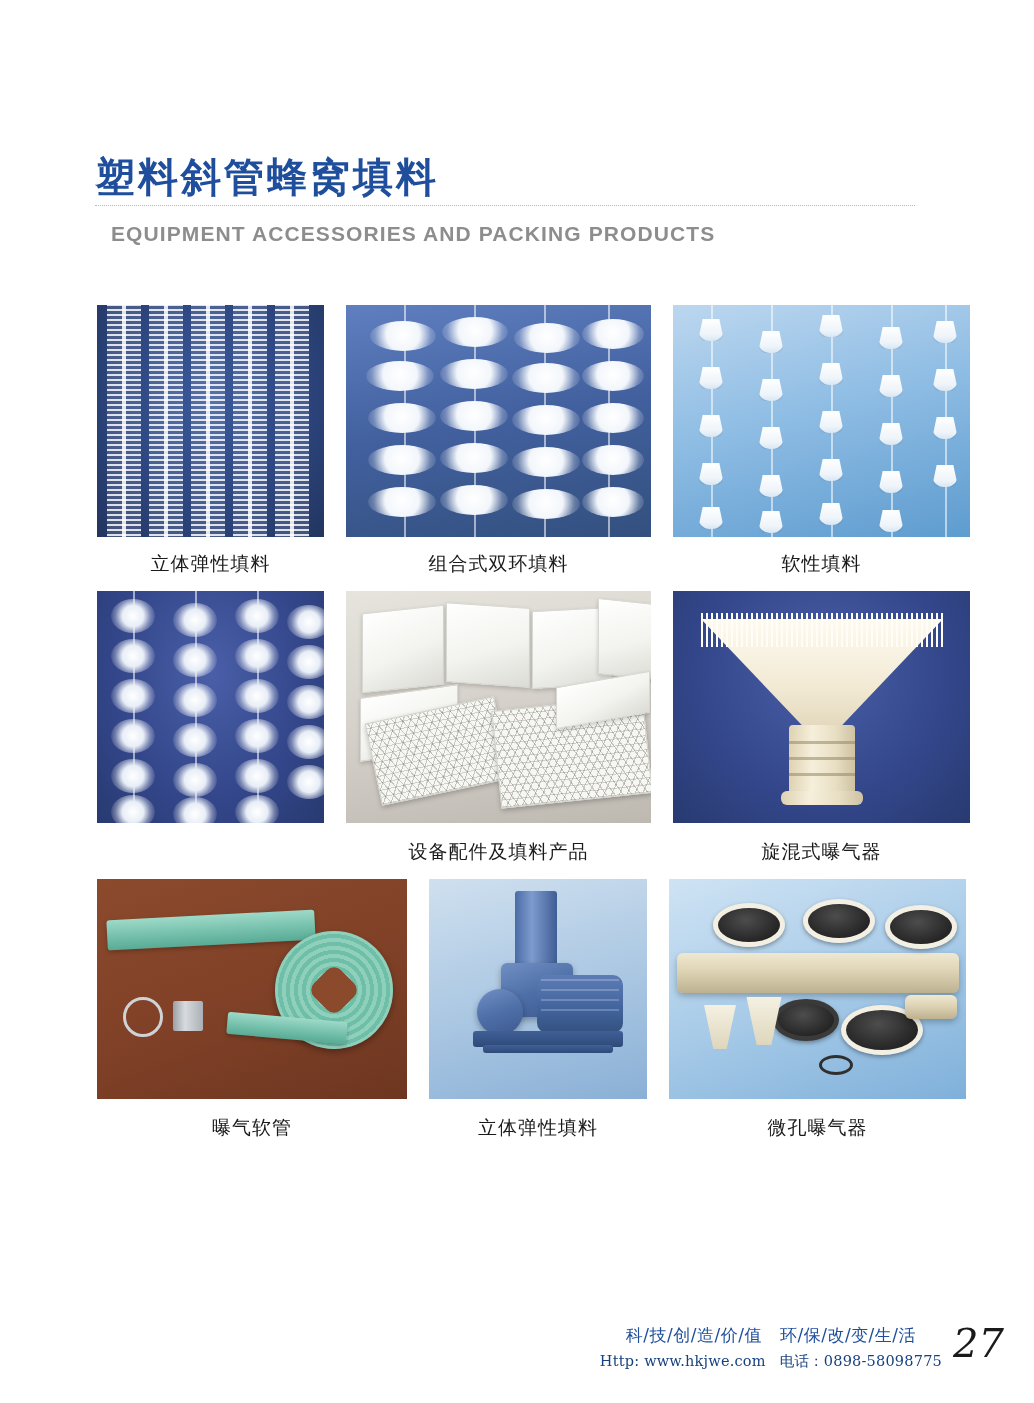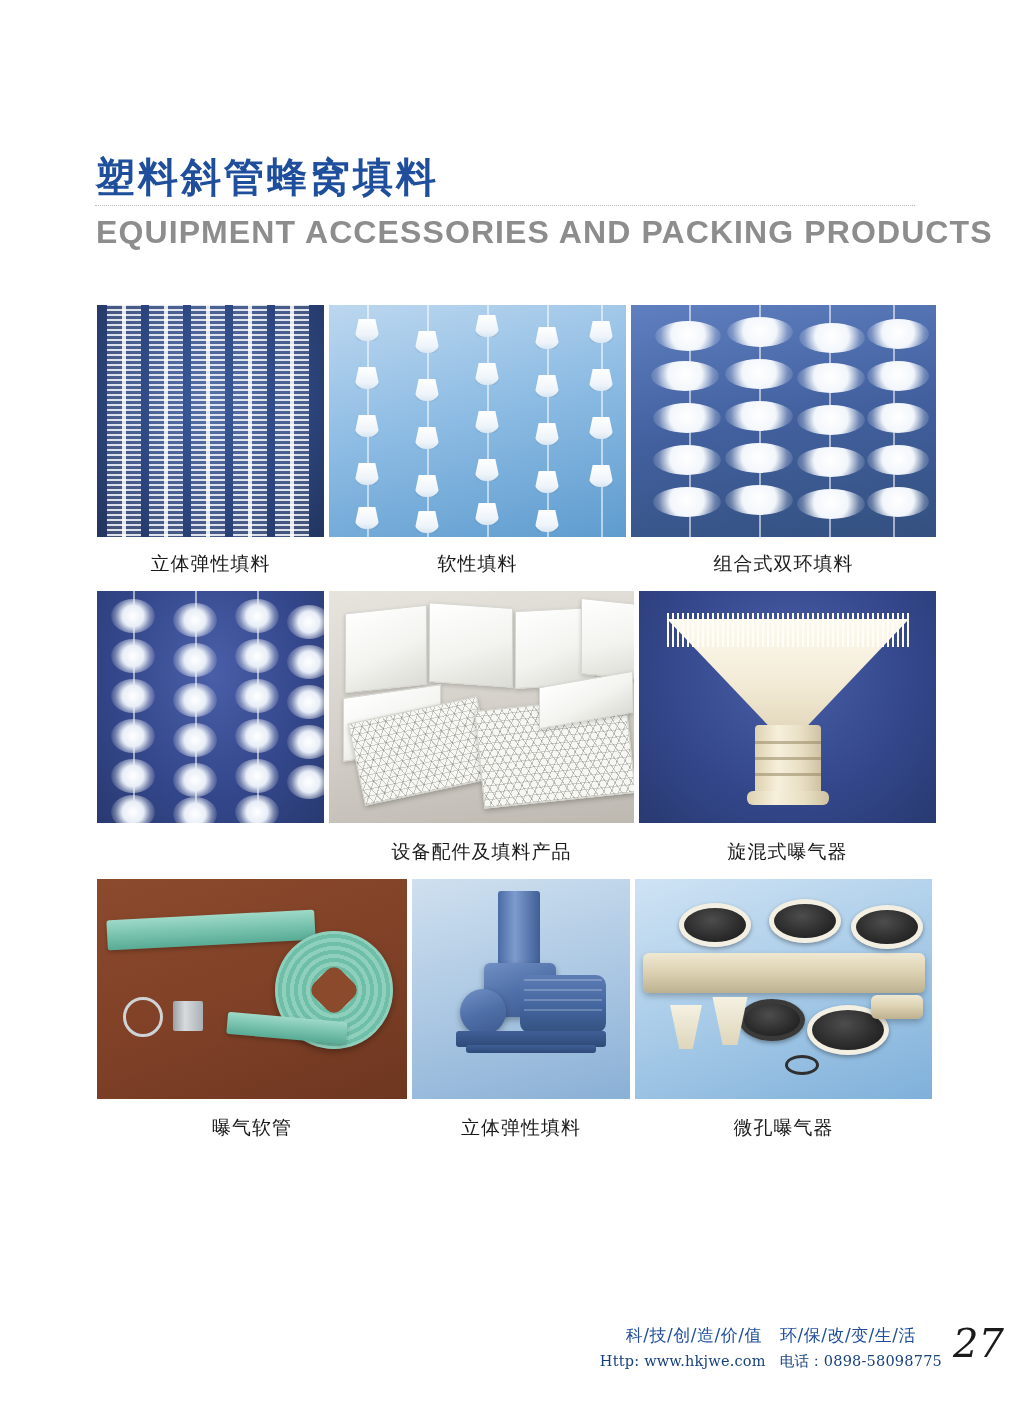--- a/index.html
+++ b/index.html
@@ -38,38 +38,38 @@
     white-space: nowrap;
   }
   .title-rule {
     height: 0;
     border-top: 1px dotted #b9b9b9;
     margin: 4px 0 8px 0;
     width: 100%;
   }
   .title-en {
     font-family: "Liberation Sans", sans-serif;
-    font-size: 32px;
+    font-size: 21px;
     font-weight: 700;
     color: #8d8d8d;
     letter-spacing: 1.1px;
     white-space: nowrap;
-    margin: 1px;
+    margin: 16px;
   }
 
   
   .grid {
     position: absolute;
     left: 97px;
     top: 305px;
     width: 840px;
   }
   .row {
     display: flex;
-    gap: 5px;
+    gap: 22px;
     margin-bottom: 14px;
   }
   .cell {
     display: flex;
     flex-direction: column;
   }
   .photo {
     position: relative;
     overflow: hidden;
     border: 0;
@@ -374,20 +374,50 @@
               <div class="brush-core" style="left:67px;"></div>
             <div class="brush-col" style="left:94px;"></div>
               <div class="brush-core" style="left:109px;"></div>
             <div class="brush-col" style="left:136px;"></div>
               <div class="brush-core" style="left:151px;"></div>
             <div class="brush-col" style="left:178px;"></div>
               <div class="brush-core" style="left:193px;"></div>
           </div>
         </div>
         <div class="caption">立体弹性填料</div>
+      </div>
+
+      <div class="cell">
+        <div class="photo w-b h-1 bg-blue-mid">
+          <div class="vstring" style="left:58px;top:0;height:100%;"></div>
+          <div class="vstring" style="left:128px;top:0;height:100%;"></div>
+          <div class="vstring" style="left:198px;top:0;height:100%;"></div>
+          <div class="vstring" style="left:262px;top:0;height:100%;"></div>
+          <div class="puff" style="left:24px;top:16px;width:66px;height:30px;"></div>
+          <div class="puff" style="left:96px;top:12px;width:66px;height:30px;"></div>
+          <div class="puff" style="left:168px;top:18px;width:66px;height:30px;"></div>
+          <div class="puff" style="left:236px;top:14px;width:62px;height:30px;"></div>
+          <div class="puff" style="left:20px;top:56px;width:68px;height:30px;"></div>
+          <div class="puff" style="left:94px;top:54px;width:68px;height:30px;"></div>
+          <div class="puff" style="left:166px;top:58px;width:68px;height:30px;"></div>
+          <div class="puff" style="left:236px;top:56px;width:62px;height:30px;"></div>
+          <div class="puff" style="left:22px;top:98px;width:68px;height:30px;"></div>
+          <div class="puff" style="left:94px;top:96px;width:68px;height:30px;"></div>
+          <div class="puff" style="left:166px;top:100px;width:68px;height:30px;"></div>
+          <div class="puff" style="left:236px;top:98px;width:62px;height:30px;"></div>
+          <div class="puff" style="left:22px;top:140px;width:68px;height:30px;"></div>
+          <div class="puff" style="left:94px;top:138px;width:68px;height:30px;"></div>
+          <div class="puff" style="left:166px;top:142px;width:68px;height:30px;"></div>
+          <div class="puff" style="left:236px;top:140px;width:62px;height:30px;"></div>
+          <div class="puff" style="left:22px;top:182px;width:68px;height:30px;"></div>
+          <div class="puff" style="left:94px;top:180px;width:68px;height:30px;"></div>
+          <div class="puff" style="left:166px;top:184px;width:68px;height:30px;"></div>
+          <div class="puff" style="left:236px;top:182px;width:62px;height:30px;"></div>
+        </div>
+        <div class="caption">组合式双环填料</div>
       </div>
 
       <div class="cell">
         <div class="photo w-c h-1 bg-blue-light">
           <div class="vstring" style="left:38px;top:0;height:100%;"></div>
           <div class="vstring" style="left:98px;top:0;height:100%;"></div>
           <div class="vstring" style="left:158px;top:0;height:100%;"></div>
           <div class="vstring" style="left:218px;top:0;height:100%;"></div>
           <div class="vstring" style="left:272px;top:0;height:100%;"></div>
           <div class="tassel" style="left:25px;top:14px;"></div>
@@ -410,50 +440,20 @@
           <div class="tassel" style="left:145px;top:154px;"></div>
           <div class="tassel" style="left:205px;top:166px;"></div>
           <div class="tassel" style="left:259px;top:160px;"></div>
           <div class="tassel" style="left:25px;top:202px;"></div>
           <div class="tassel" style="left:85px;top:206px;"></div>
           <div class="tassel" style="left:145px;top:198px;"></div>
           <div class="tassel" style="left:205px;top:205px;"></div>
         </div>
         <div class="caption">软性填料</div>
       </div>
-
-      <div class="cell">
-        <div class="photo w-b h-1 bg-blue-mid">
-          <div class="vstring" style="left:58px;top:0;height:100%;"></div>
-          <div class="vstring" style="left:128px;top:0;height:100%;"></div>
-          <div class="vstring" style="left:198px;top:0;height:100%;"></div>
-          <div class="vstring" style="left:262px;top:0;height:100%;"></div>
-          <div class="puff" style="left:24px;top:16px;width:66px;height:30px;"></div>
-          <div class="puff" style="left:96px;top:12px;width:66px;height:30px;"></div>
-          <div class="puff" style="left:168px;top:18px;width:66px;height:30px;"></div>
-          <div class="puff" style="left:236px;top:14px;width:62px;height:30px;"></div>
-          <div class="puff" style="left:20px;top:56px;width:68px;height:30px;"></div>
-          <div class="puff" style="left:94px;top:54px;width:68px;height:30px;"></div>
-          <div class="puff" style="left:166px;top:58px;width:68px;height:30px;"></div>
-          <div class="puff" style="left:236px;top:56px;width:62px;height:30px;"></div>
-          <div class="puff" style="left:22px;top:98px;width:68px;height:30px;"></div>
-          <div class="puff" style="left:94px;top:96px;width:68px;height:30px;"></div>
-          <div class="puff" style="left:166px;top:100px;width:68px;height:30px;"></div>
-          <div class="puff" style="left:236px;top:98px;width:62px;height:30px;"></div>
-          <div class="puff" style="left:22px;top:140px;width:68px;height:30px;"></div>
-          <div class="puff" style="left:94px;top:138px;width:68px;height:30px;"></div>
-          <div class="puff" style="left:166px;top:142px;width:68px;height:30px;"></div>
-          <div class="puff" style="left:236px;top:140px;width:62px;height:30px;"></div>
-          <div class="puff" style="left:22px;top:182px;width:68px;height:30px;"></div>
-          <div class="puff" style="left:94px;top:180px;width:68px;height:30px;"></div>
-          <div class="puff" style="left:166px;top:184px;width:68px;height:30px;"></div>
-          <div class="puff" style="left:236px;top:182px;width:62px;height:30px;"></div>
-        </div>
-        <div class="caption">组合式双环填料</div>
-      </div>
     </div>
 
     <div class="row row2">
 
       <div class="cell">
         <div class="photo w-a h-2 bg-violet">
           <div class="vstring" style="left:36px;top:0;height:100%;"></div>
           <div class="vstring" style="left:98px;top:0;height:100%;"></div>
           <div class="vstring" style="left:160px;top:0;height:100%;"></div>
           <div class="rosette" style="left:14px;top:8px;"></div>

